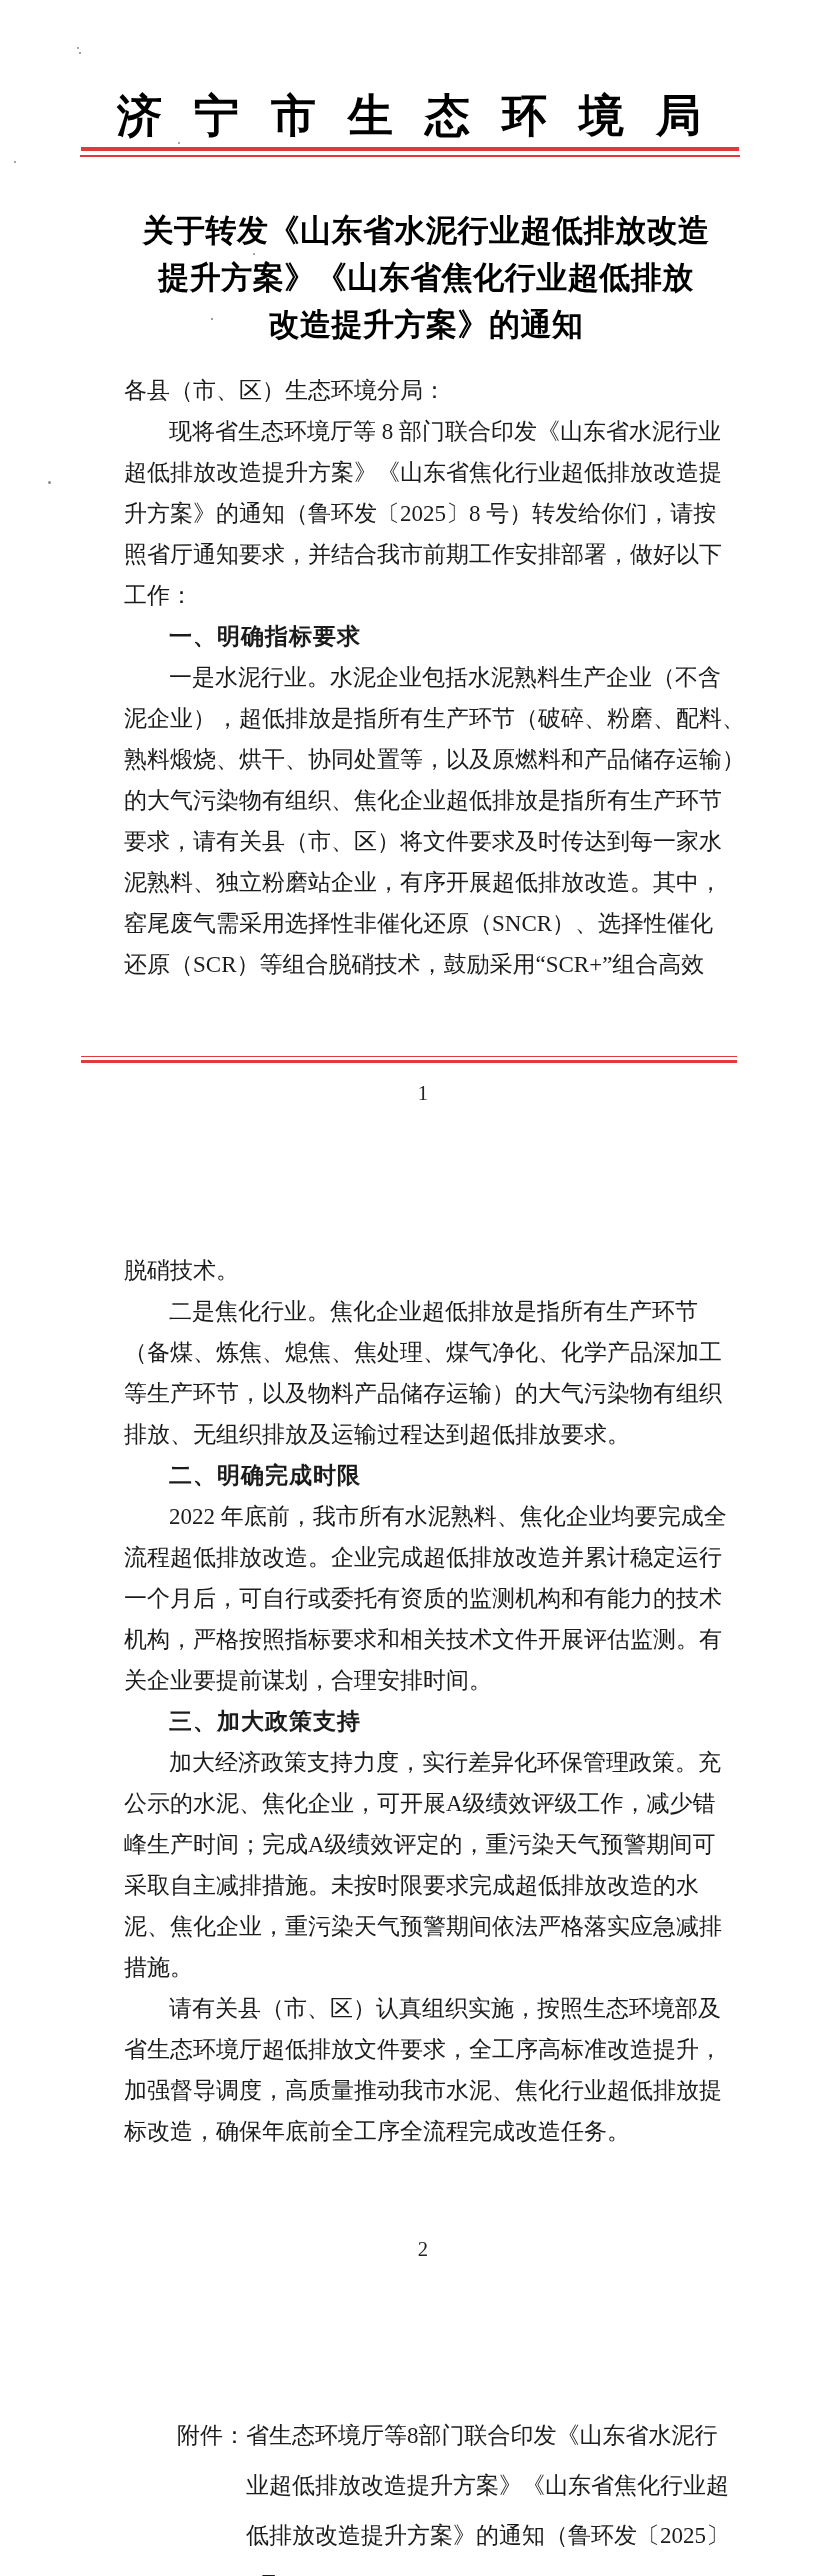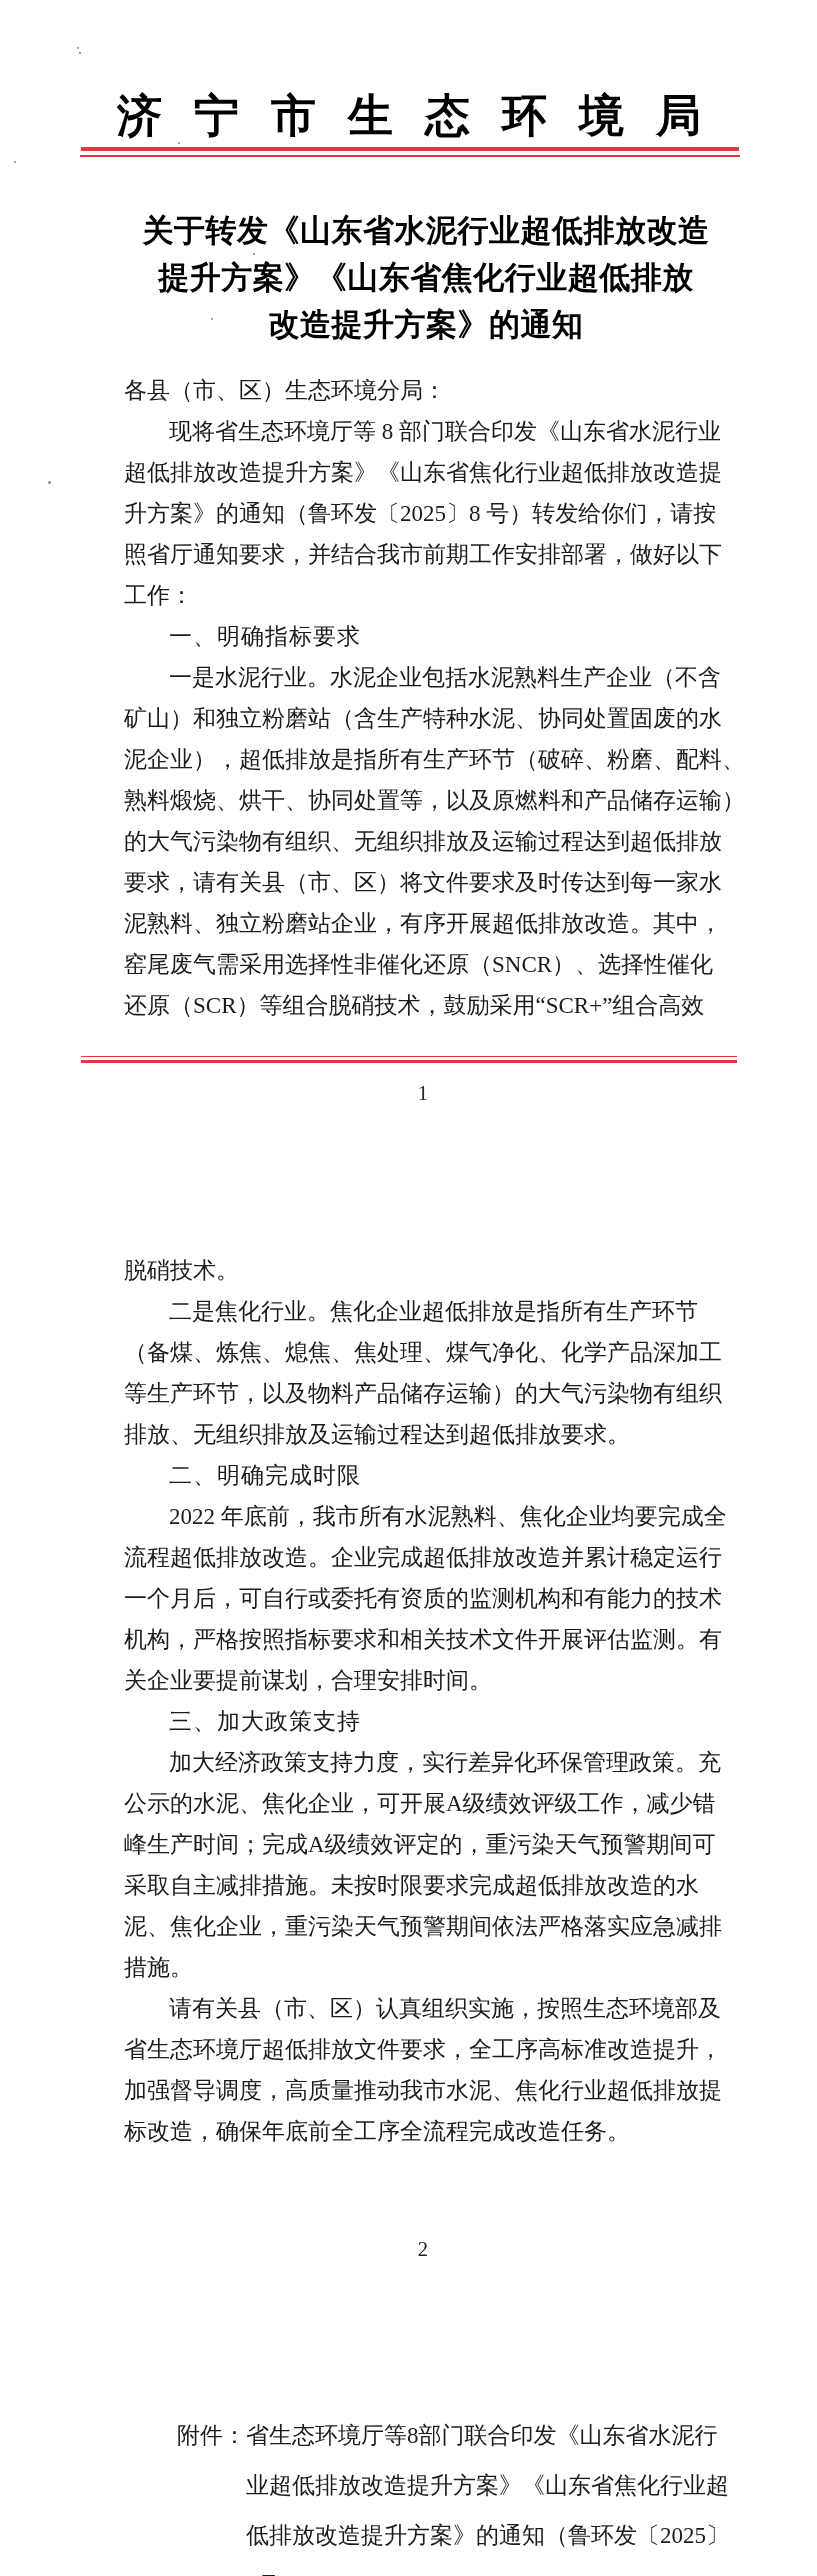--- a/index.html
+++ b/index.html
@@ -31,21 +31,21 @@
     letter-spacing:0.5px;
   }
   .body-block{
     position:absolute;left:124px;width:598px;font-size:23px;
   }
   #page1 .body-block{top:370px;}
   #page2 .body-block{top:94px;}
   .body-block .doc-line{height:41px;line-height:41px;white-space:nowrap;}
   .doc-line.indent{text-indent:45px;}
   .doc-line.heading{
-    text-indent:45px;font-weight:normal;
+    text-indent:45px;font-weight:bold;
     font-family:"Liberation Sans","DejaVu Sans",sans-serif;
     letter-spacing:1px;
   }
   .pagenum{
     position:absolute;top:1082px;left:124px;width:598px;height:23px;
     line-height:23px;text-align:center;font-size:20.6px;color:#222;
   }
   
   .att-block{
     position:absolute;top:91px;left:177px;width:572px;font-size:23px;
@@ -70,24 +70,23 @@
 
   <div class="body-block">
       <div class="doc-line">各县（市、区）生态环境分局：</div>
       <div class="doc-line indent">现将省生态环境厅等 8 部门联合印发《山东省水泥行业</div>
       <div class="doc-line">超低排放改造提升方案》《山东省焦化行业超低排放改造提</div>
       <div class="doc-line">升方案》的通知（鲁环发〔2025〕8 号）转发给你们，请按</div>
       <div class="doc-line">照省厅通知要求，并结合我市前期工作安排部署，做好以下</div>
       <div class="doc-line">工作：</div>
       <div class="doc-line heading">一、明确指标要求</div>
       <div class="doc-line indent">一是水泥行业。水泥企业包括水泥熟料生产企业（不含</div>
-      <div class="doc-line">矿山）和独立粉磨站（含生产特种水泥、协同处置固废的水</div>
       <div class="doc-line">泥企业），超低排放是指所有生产环节（破碎、粉磨、配料、</div>
       <div class="doc-line">熟料煅烧、烘干、协同处置等，以及原燃料和产品储存运输）</div>
-      <div class="doc-line">的大气污染物有组织、无组织排放及运输过程达到超低排放</div>
+      <div class="doc-line">的大气污染物有组织、焦化企业超低排放是指所有生产环节</div>
       <div class="doc-line">要求，请有关县（市、区）将文件要求及时传达到每一家水</div>
       <div class="doc-line">泥熟料、独立粉磨站企业，有序开展超低排放改造。其中，</div>
       <div class="doc-line">窑尾废气需采用选择性非催化还原（SNCR）、选择性催化</div>
       <div class="doc-line">还原（SCR）等组合脱硝技术，鼓励采用“SCR+”组合高效</div>
     </div>
 
   <div class="rule rule-f-thin"></div>
   <div class="rule rule-f-thick"></div>
   <div class="pagenum">1</div>
 </section>

